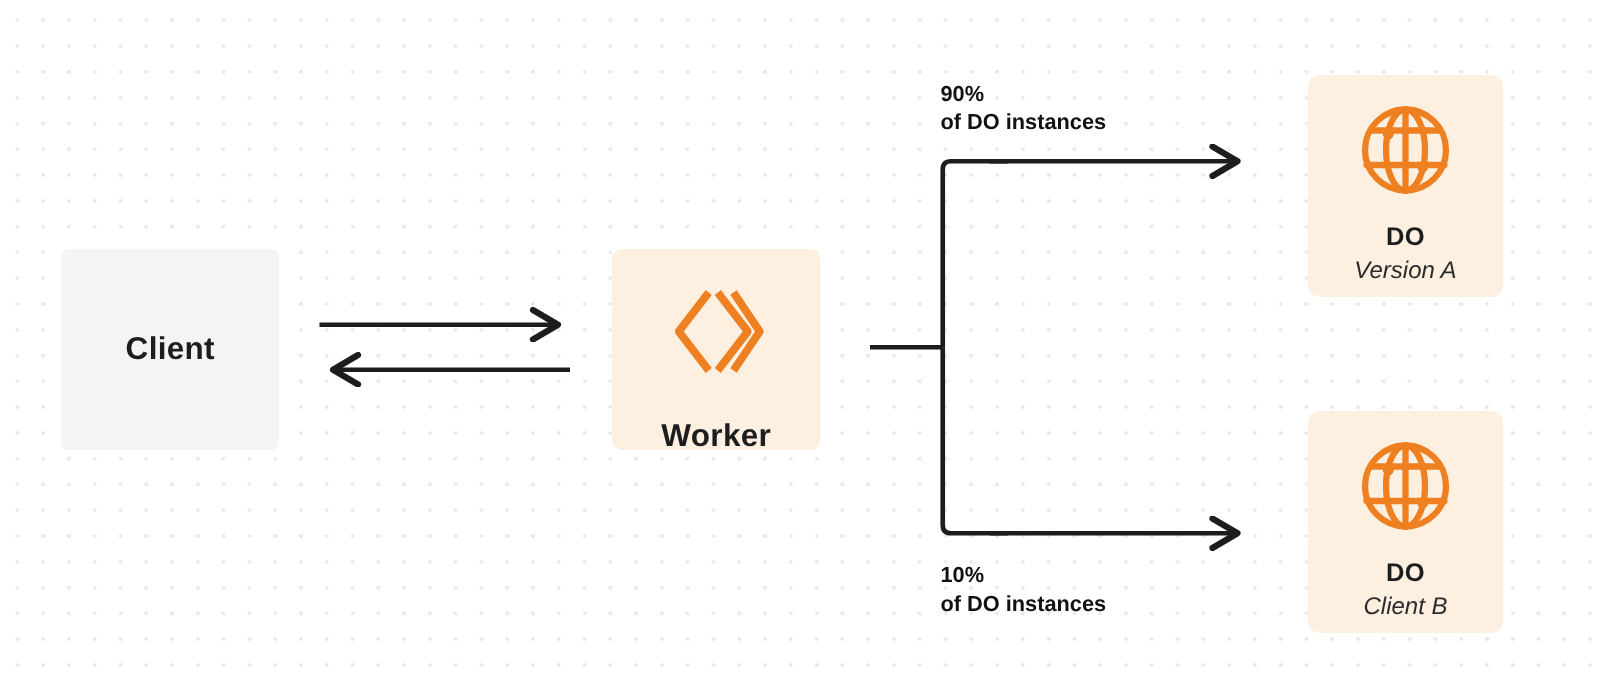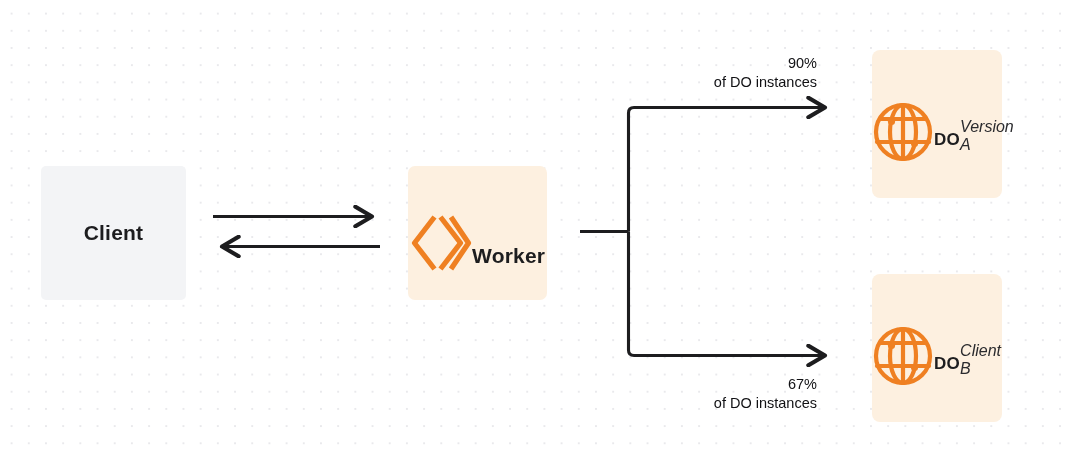--- a/index.html
+++ b/index.html
@@ -18,21 +18,21 @@
     overflow: hidden;
     font-family: "Liberation Sans", sans-serif;
     -webkit-font-smoothing: antialiased;
   }
 
   
   .node {
     position: absolute;
     box-sizing: border-box;
     display: flex;
-    flex-direction: row;
+    flex-direction: column;
     align-items: center;
     justify-content: center;
   }
 
   #client-node {
     left: 41px;
     top: 166px;
     width: 145px;
     height: 134px;
     background: #f3f4f6;
@@ -86,23 +86,23 @@
     font-size: 16px;
     font-weight: normal;
     color: #2b2b2e;
     margin-top: 4px;
     font-style: italic;
   }
 
   
   .edge-label {
     position: absolute;
-    text-align: right;
+    text-align: left;
     font-size: 14.5px;
-    font-weight: normal;
+    font-weight: bold;
     color: #111114;
     line-height: 19px;
     white-space: nowrap;
   }
   #label-top { left: 627px; top: 54px; width: 190px; }
   #label-bottom { left: 627px; top: 375px; width: 190px; }
   .edge-label .pct { display: block; }
   .edge-label .sub { display: block; }
 
   
@@ -205,17 +205,17 @@
     <span class="do-title">DO</span>
     <span class="do-sub">Client B</span>
   </div>
 
   <div class="edge-label" id="label-top">
     <span class="pct">90%</span>
     <span class="sub">of DO instances</span>
   </div>
 
   <div class="edge-label" id="label-bottom">
-    <span class="pct">67%</span>
+    <span class="pct">10%</span>
     <span class="sub">of DO instances</span>
   </div>
 
 </div>
 
 </body></html>

